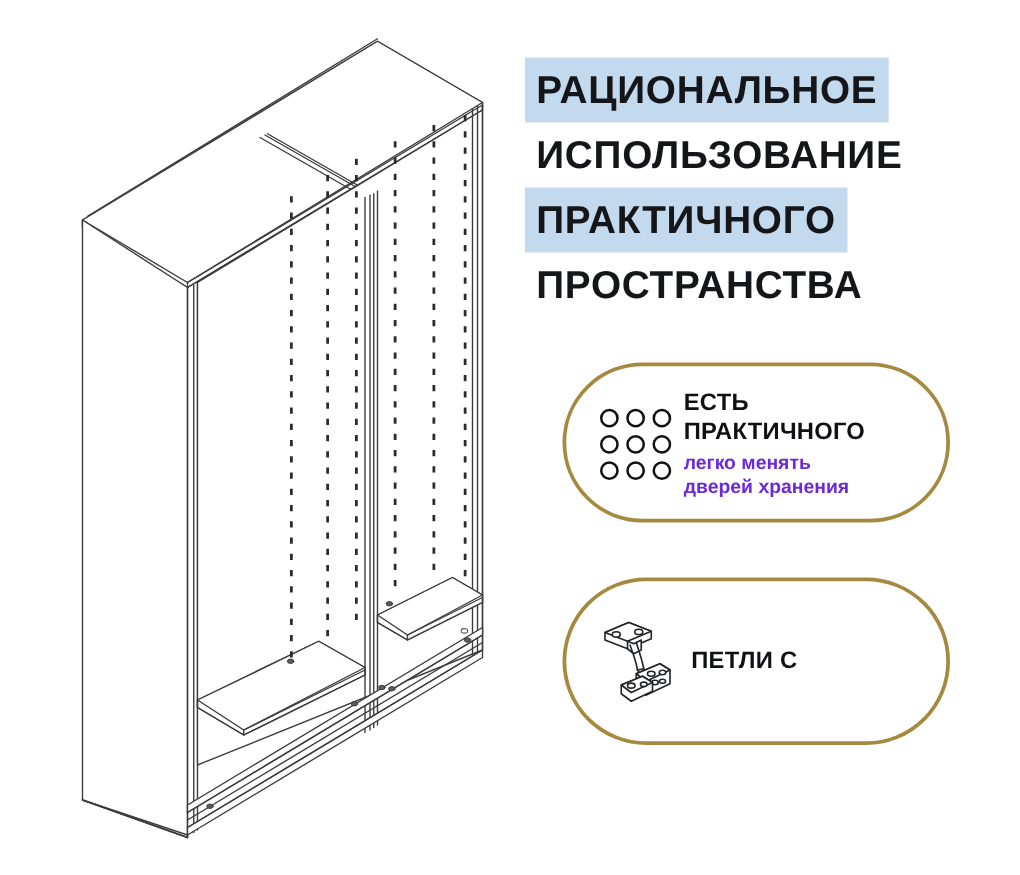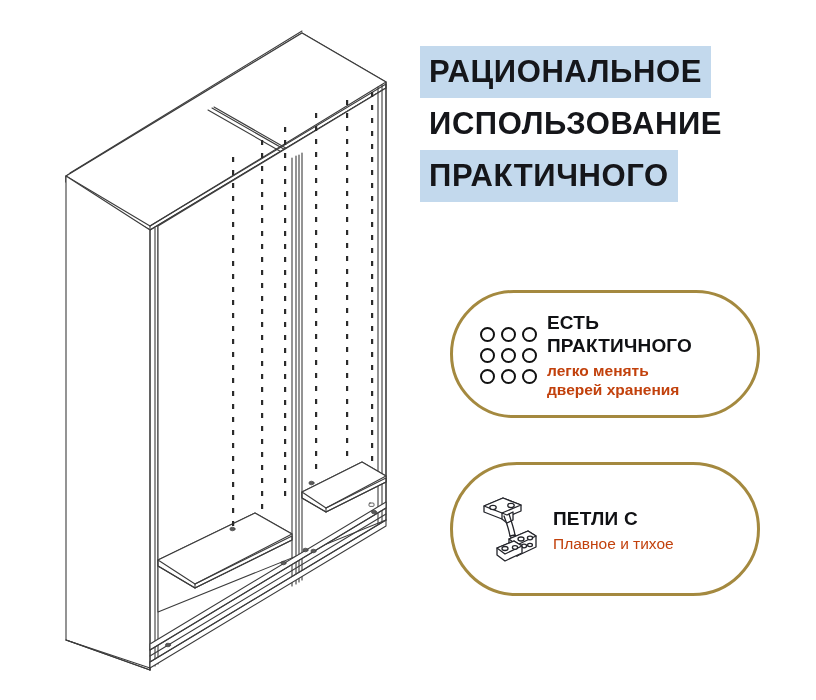--- a/index.html
+++ b/index.html
@@ -106,21 +106,21 @@
     font-weight: 700;
     line-height: 23px;
     color: #101114;
     letter-spacing: 0.2px;
   }
   .card-sub {
     margin-top: 4px;
     font-size: 15.5px;
     font-weight: 700;
     line-height: 19px;
-    color: #c2410c;
+    color: #6d28d9;
   }
   #card-hinges .card-sub { font-weight: 400; }
   #card-hinges .card-sub .sub-line { font-weight: 400; }
   .sub-line { display: block; }
 
   .perf-grid {
     display: grid;
     grid-template-columns: repeat(3, 15px);
     grid-template-rows: repeat(3, 15px);
     gap: 6px;
@@ -399,20 +399,21 @@
       </g>
     </svg>
   </div>
 
   <div id="right-col">
 
     <div id="headline">
       <span class="headline-line hl-on"><span class="hl-text">РАЦИОНАЛЬНОЕ</span></span>
       <span class="headline-line"><span class="hl-text">ИСПОЛЬЗОВАНИЕ</span></span>
       <span class="headline-line hl-on"><span class="hl-text">ПРАКТИЧНОГО</span></span>
+      <span class="headline-line"><span class="hl-text">ПРОСТРАНСТВА</span></span>
     </div>
 
     <div class="feature-card" id="card-perforation">
       <div class="card-icon">
         <div class="perf-grid">
           <span class="perf-dot"></span>
           <span class="perf-dot"></span>
           <span class="perf-dot"></span>
           <span class="perf-dot"></span>
           <span class="perf-dot"></span>
@@ -465,19 +466,18 @@
             <ellipse cx="25" cy="58.5" rx="3.0" ry="2.0"></ellipse>
             <ellipse cx="35" cy="57.5" rx="2.6" ry="1.8"></ellipse>
           </g>
         </svg>
       </div>
       <div class="card-text">
         <div class="card-title">
           <span class="sub-line">ПЕТЛИ С</span>
         </div>
         <div class="card-sub">
-          <span class="sub-line">Плавное и тихое</span>
         </div>
       </div>
     </div>
 
   </div>
 </div>
 
 </body></html>

